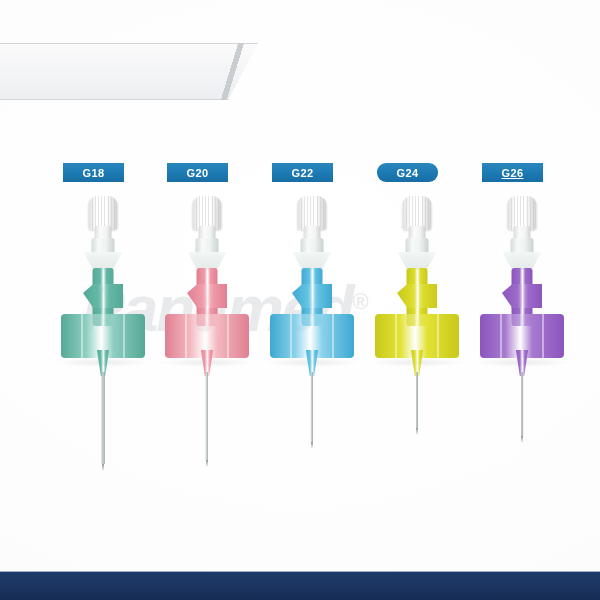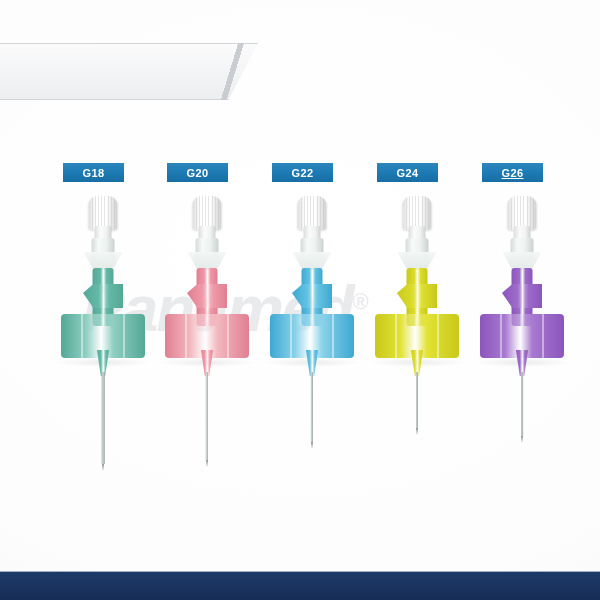--- a/index.html
+++ b/index.html
@@ -229,21 +229,21 @@
         <div class="hub"></div>
         <div class="port-wing"></div>
         <div class="port-body" style="background: linear-gradient(90deg, rgb(62, 168, 210) 0%, rgb(98, 194, 226) 38%, rgba(255, 255, 255, 0.4) 52%, rgb(98, 194, 226) 66%, rgb(62, 168, 210) 100%);"></div>
         <div class="port-tab" style="background: linear-gradient(90deg, rgb(62, 168, 210) 0%, rgb(98, 194, 226) 38%, rgba(255, 255, 255, 0.4) 52%, rgb(98, 194, 226) 66%, rgb(62, 168, 210) 100%);"></div>
         <div class="wings" style="background: linear-gradient(90deg, rgb(62, 168, 210) 0%, rgb(138, 210, 234) 30%, rgba(255, 255, 255, 0.333) 48%, rgb(138, 210, 234) 62%, rgb(62, 168, 210) 100%);"></div>
         <div class="wing-seam"></div>
         <div class="cone" style="background: linear-gradient(90deg, rgb(62, 168, 210) 0%, rgb(98, 194, 226) 38%, rgba(255, 255, 255, 0.4) 52%, rgb(98, 194, 226) 66%, rgb(62, 168, 210) 100%);"></div>
         <div class="needle" style="width: 2.2px; height: 70px;"></div>
         <div class="needle-tip" style="top: 252px;"></div>
       </div>
-      <div class="gauge-badge" style="left: 377px;">
+      <div class="gauge-badge" style="left: 377px; border-radius: 9px;">
         <span>G24</span>
       </div>
       <div class="cannula" style="left: 357px;">
         <div class="shadow"></div>
         <div class="cap"></div>
         <div class="cap-neck"></div>
         <div class="hub"></div>
         <div class="port-wing"></div>
         <div class="port-body" style="background: linear-gradient(90deg, rgb(201, 201, 28) 0%, rgb(220, 220, 44) 38%, rgba(255, 255, 255, 0.4) 52%, rgb(220, 220, 44) 66%, rgb(201, 201, 28) 100%);"></div>
         <div class="port-tab" style="background: linear-gradient(90deg, rgb(201, 201, 28) 0%, rgb(220, 220, 44) 38%, rgba(255, 255, 255, 0.4) 52%, rgb(220, 220, 44) 66%, rgb(201, 201, 28) 100%);"></div>

